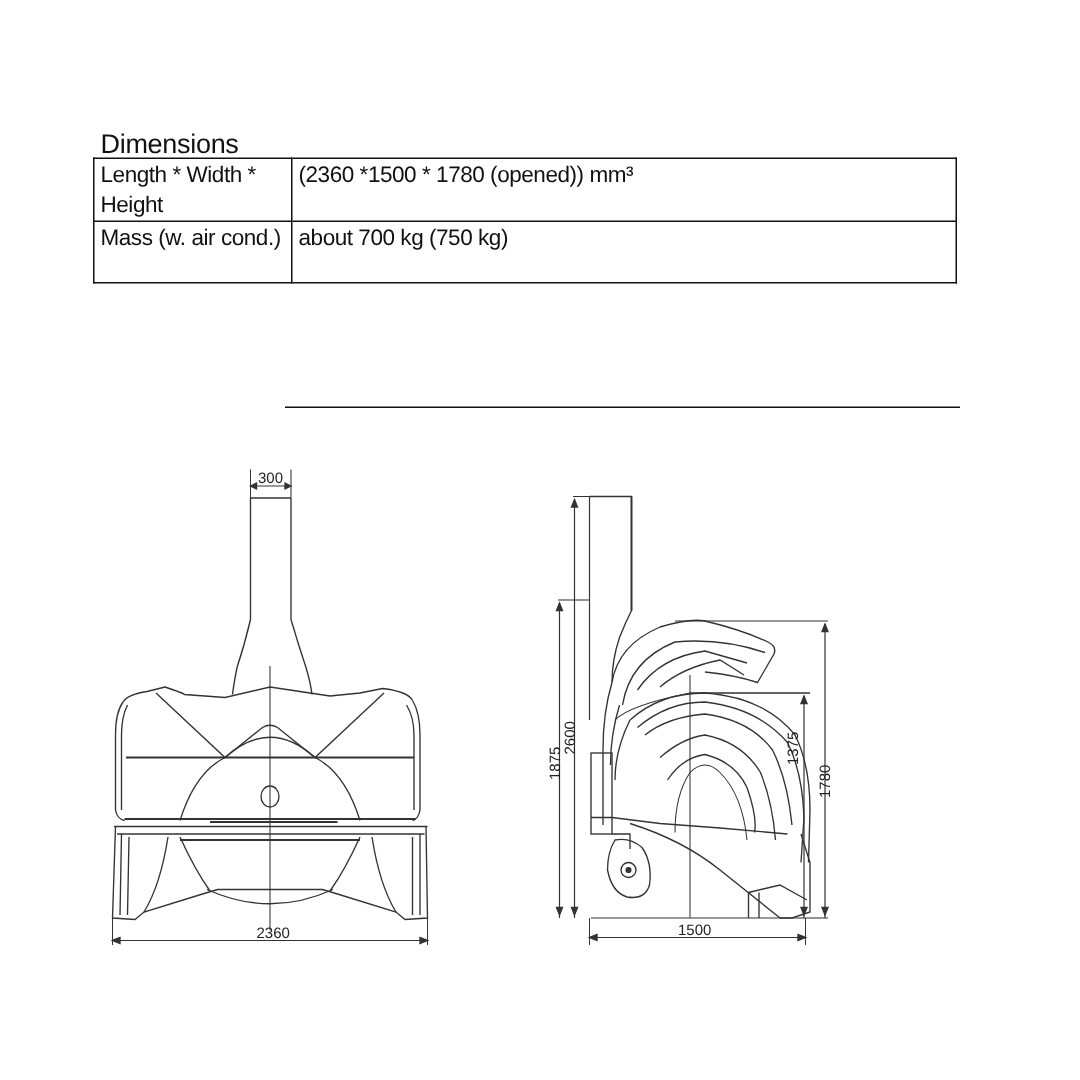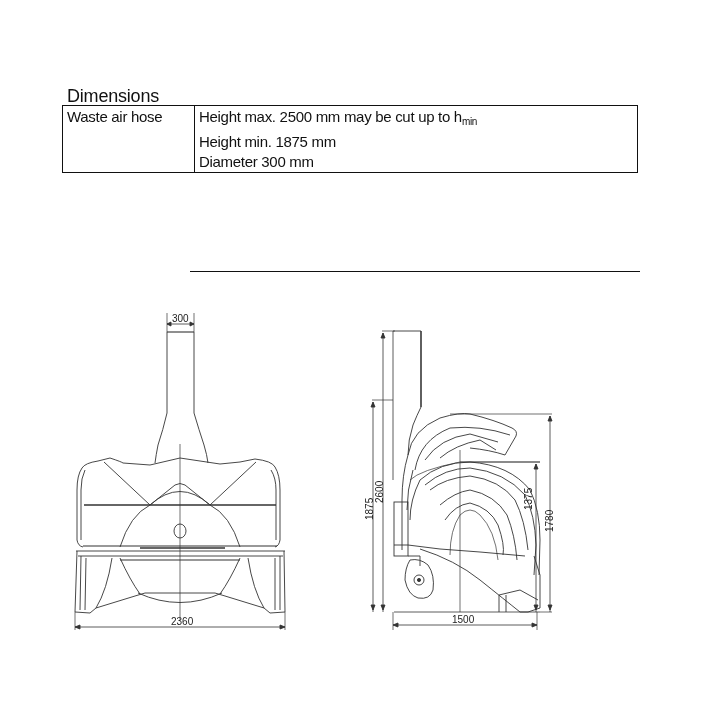--- a/index.html
+++ b/index.html
@@ -18,27 +18,27 @@
   svg.drawing { position: absolute; left: 0; top: 0; }
   .dimtxt { font-family: "Liberation Sans", sans-serif; font-size: 10px; fill: #222; }
 </style>
 </head>
 <body>
 
 <div class="caption">Dimensions</div>
 
 <table class="dims">
   <tbody>
-  <tr class="r3">
-    <td class="label">Waste air hose</td>
-    <td>
-      <div class="hmin"><span>Height max. 2500 mm may be cut up to h</span><sub>min</sub></div>
-      <div>Height min. 1875 mm</div>
-      <div>Diameter 300 mm</div>
-    </td>
+      <tr class="r1">
+    <td class="label">Length * Width * Height</td>
+    <td>(2360 *1500 * 1780 (opened)) mm³</td>
+  </tr>
+  <tr class="r2">
+    <td class="label">Mass (w. air cond.)</td>
+    <td>about 700 kg (750 kg)</td>
   </tr>
 </tbody>
   </table>
 
 <div class="sep"></div>
 
 <svg class="drawing" width="720" height="720" viewBox="0 0 720 720" fill="none" stroke="#333" stroke-width="0.9">
 
   <g>
 

